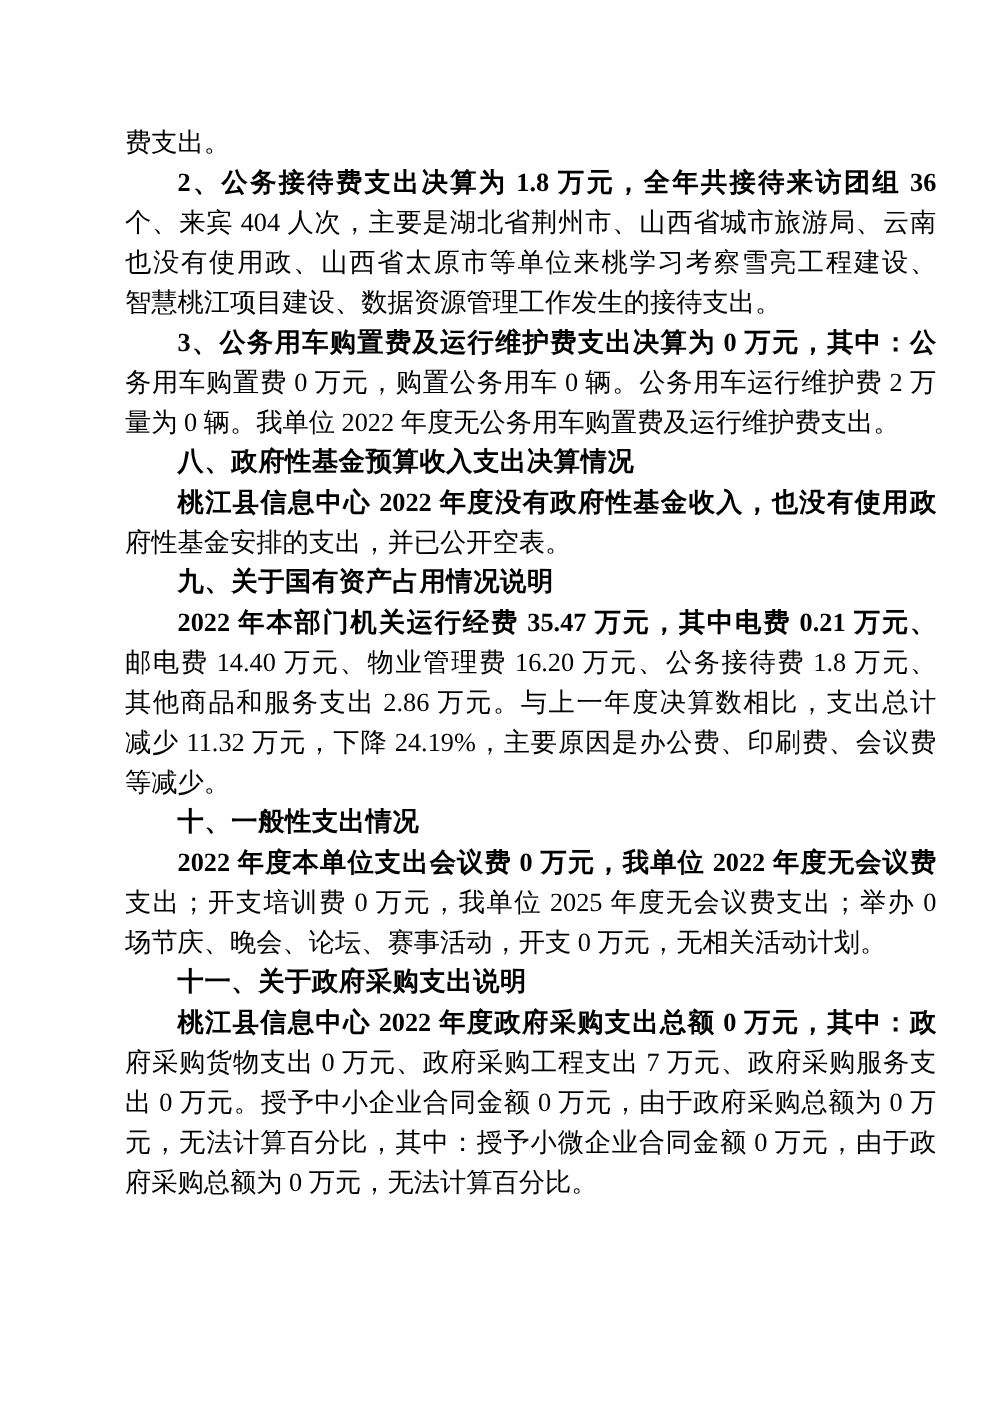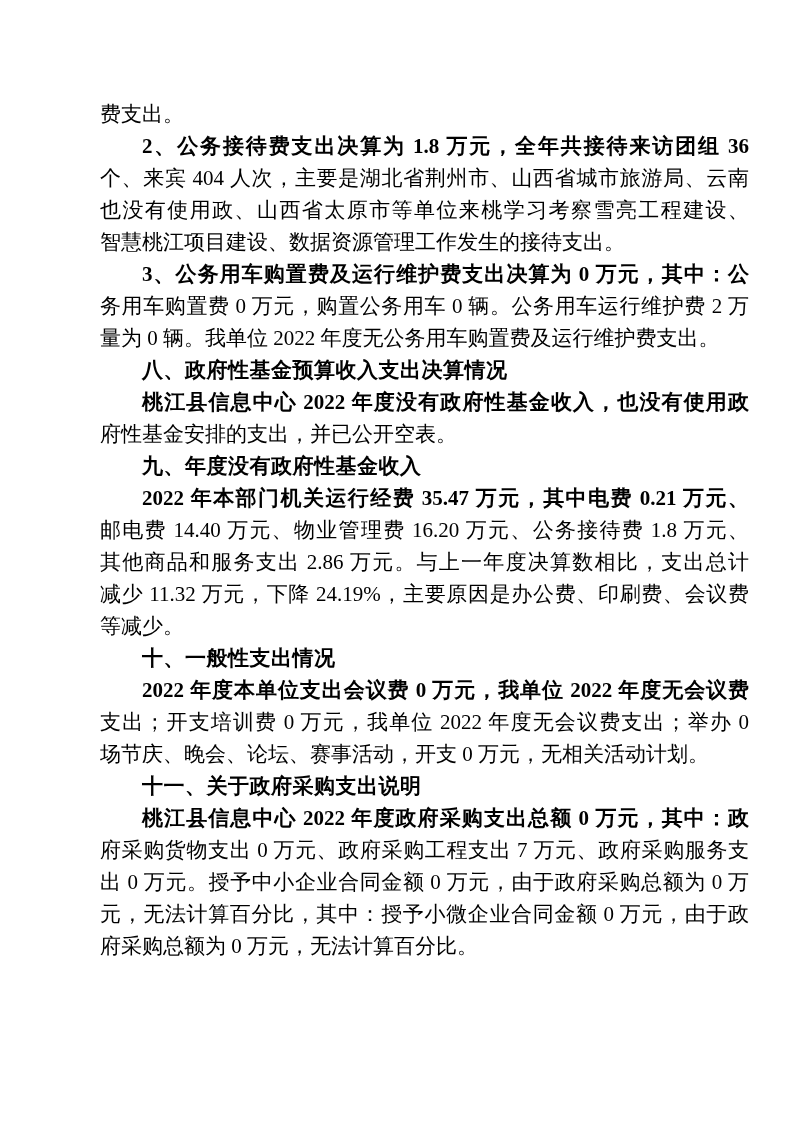--- a/index.html
+++ b/index.html
@@ -52,29 +52,29 @@
       <div class="line indent fill">2、公务接待费支出决算为 1.8 万元，全年共接待来访团组 36</div>
       <div class="line fill">个、来宾 404 人次，主要是湖北省荆州市、山西省城市旅游局、云南</div>
       <div class="line fill">也没有使用政、山西省太原市等单位来桃学习考察雪亮工程建设、</div>
       <div class="line">智慧桃江项目建设、数据资源管理工作发生的接待支出。</div>
       <div class="line indent fill">3、公务用车购置费及运行维护费支出决算为 0 万元，其中：公</div>
       <div class="line fill">务用车购置费 0 万元，购置公务用车 0 辆。公务用车运行维护费 2 万</div>
       <div class="line">量为 0 辆。我单位 2022 年度无公务用车购置费及运行维护费支出。</div>
       <div class="line heading indent">八、政府性基金预算收入支出决算情况</div>
       <div class="line indent fill">桃江县信息中心 2022 年度没有政府性基金收入，也没有使用政</div>
       <div class="line">府性基金安排的支出，并已公开空表。</div>
-      <div class="line heading indent">九、年度没有政府性基金收入</div>
+      <div class="line heading indent">九、关于国有资产占用情况说明</div>
       <div class="line indent fill">2022 年本部门机关运行经费 35.47 万元，其中电费 0.21 万元、</div>
       <div class="line fill">邮电费 14.40 万元、物业管理费 16.20 万元、公务接待费 1.8 万元、</div>
       <div class="line fill">其他商品和服务支出 2.86 万元。与上一年度决算数相比，支出总计</div>
       <div class="line fill">减少 11.32 万元，下降 24.19%，主要原因是办公费、印刷费、会议费</div>
       <div class="line">等减少。</div>
       <div class="line heading indent">十、一般性支出情况</div>
       <div class="line indent fill">2022 年度本单位支出会议费 0 万元，我单位 2022 年度无会议费</div>
-      <div class="line fill">支出；开支培训费 0 万元，我单位 2022 年度无会议费支出；举办 0</div>
+      <div class="line fill">支出；开支培训费 0 万元，我单位 2025 年度无会议费支出；举办 0</div>
       <div class="line">场节庆、晚会、论坛、赛事活动，开支 0 万元，无相关活动计划。</div>
       <div class="line heading indent">十一、关于政府采购支出说明</div>
       <div class="line indent fill">桃江县信息中心 2022 年度政府采购支出总额 0 万元，其中：政</div>
       <div class="line fill">府采购货物支出 0 万元、政府采购工程支出 7 万元、政府采购服务支</div>
       <div class="line fill">出 0 万元。授予中小企业合同金额 0 万元，由于政府采购总额为 0 万</div>
       <div class="line fill">元，无法计算百分比，其中：授予小微企业合同金额 0 万元，由于政</div>
       <div class="line">府采购总额为 0 万元，无法计算百分比。</div>
     </div>
 </div>
 

